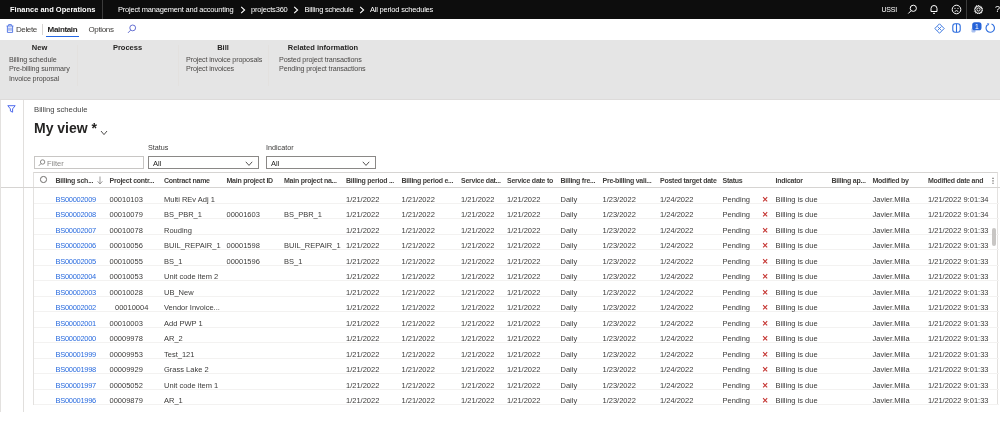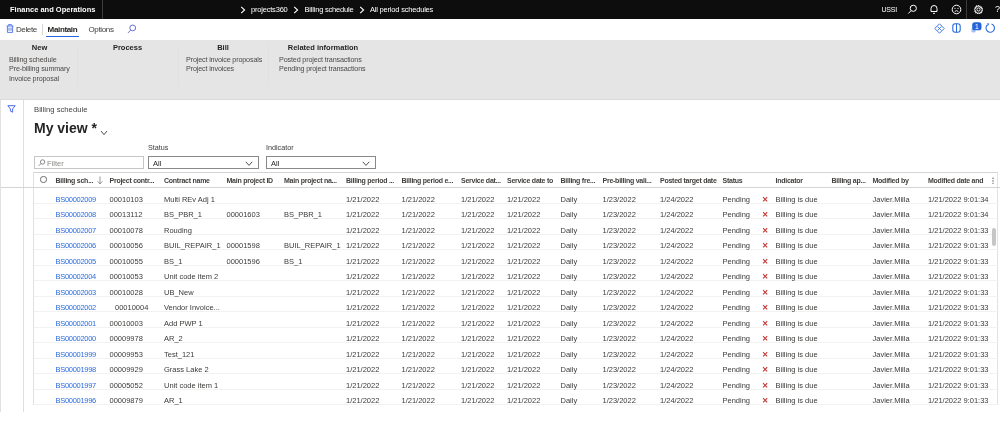--- a/index.html
+++ b/index.html
@@ -41,20 +41,21 @@
 #hmenu{position:absolute;left:988.5px;top:2px;font-size:8px;color:#42403e;letter-spacing:0;}
 #vscroll{position:absolute;left:958.2px;top:55px;width:4px;height:18px;background:#c8c6c4;border-radius:2px;}
 svg{display:block;}
 .icon{position:absolute;}
 </style></head>
 <body>
 
 <div id="topbar">
  <span class="t b" style="left:10px;font-weight:bold;">Finance and Operations</span>
  <div id="tbsep"></div>
+ <span class="t" style="left:118px;">Project management and accounting</span>
  <svg class="icon" style="left:239.5px;top:6px" width="6" height="8" viewBox="0 0 6 8">
       <path d="M1.2 0.8 L4.6 4 L1.2 7.2" stroke="#fff" stroke-width="1.1" fill="none"></path>
     </svg>
  <span class="t" style="left:251px;">projects360</span>
  <svg class="icon" style="left:292.5px;top:6px" width="6" height="8" viewBox="0 0 6 8">
       <path d="M1.2 0.8 L4.6 4 L1.2 7.2" stroke="#fff" stroke-width="1.1" fill="none"></path>
     </svg>
  <span class="t" style="left:304.5px;">Billing schedule</span>
  <svg class="icon" style="left:359px;top:6px" width="6" height="8" viewBox="0 0 6 8">
       <path d="M1.2 0.8 L4.6 4 L1.2 7.2" stroke="#fff" stroke-width="1.1" fill="none"></path>
@@ -197,21 +198,21 @@
           <span style="left:601.5px">1/23/2022</span>
           <span style="left:659px">1/24/2022</span>
           <span style="left:721.5px">Pending</span>
           <span class="redx" style="left:761px">✕</span>
           <span style="left:774.5px">Billing is due</span>
           <span style="left:871.5px">Javier.Milla</span>
           <span style="left:927px">1/21/2022 9:01:34</span>
         </div>
 <div class="row" style="top:15.5px">
           <span class="link" style="left:54.5px">BS00002008</span>
-          <span style="left:108.5px">00013112</span>
+          <span style="left:108.5px">00010079</span>
           <span style="left:163px">BS_PBR_1</span>
           <span style="left:225.5px">00001603</span>
           <span style="left:283px">BS_PBR_1</span>
           <span style="left:345px">1/21/2022</span>
           <span style="left:400.5px">1/21/2022</span>
           <span style="left:460px">1/21/2022</span>
           <span style="left:506px">1/21/2022</span>
           <span style="left:559.5px">Daily</span>
           <span style="left:601.5px">1/23/2022</span>
           <span style="left:659px">1/24/2022</span>

